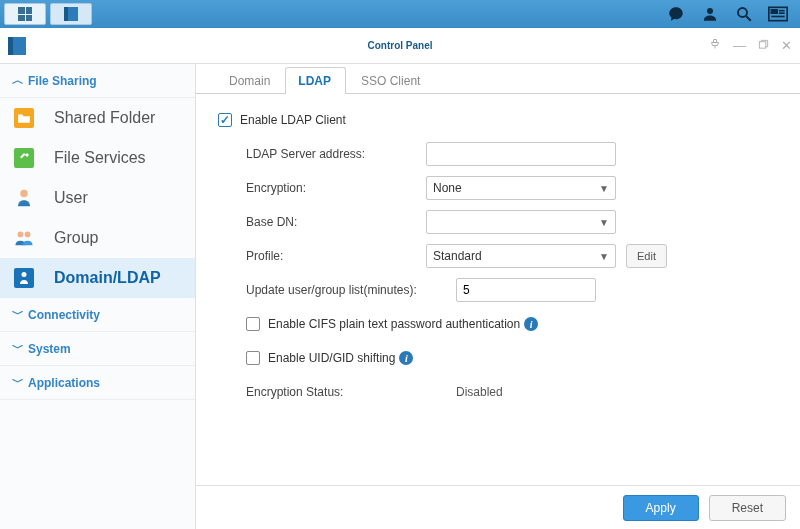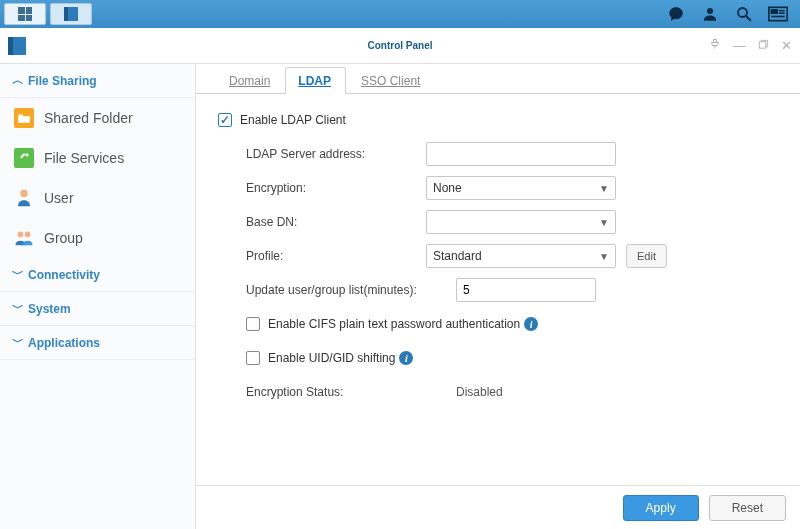--- a/index.html
+++ b/index.html
@@ -32,28 +32,28 @@
   
   .sidebar-top { display: flex; align-items: center; padding: 6px 6px; gap: 6px; }
   .home-btn { width: 24px; height: 24px; display: flex; align-items: center; justify-content: center; cursor: pointer; }
   .search-wrap { flex: 1; height: 24px; border: 1px solid #d0d0d0; border-radius: 3px; display: flex; align-items: center; padding: 0 6px; background: #fff; gap: 4px; }
   .search-wrap input { border: none; outline: none; width: 100%; font-size: 12px; color: #666; }
 
   
   .section-header { display: flex; align-items: center; gap: 6px; padding: 8px 12px; color: #3385c6; font-weight: bold; font-size: 12px; border-bottom: 1px solid #eee; cursor: pointer; }
   .section-header.collapsed { color: #3385c6; }
   .chev { width: 10px; display: inline-block; }
-  .nav-item { display: flex; align-items: center; gap: 10px; padding: 10px 14px; color: #555; cursor: pointer; font-size: 14px; }
+  .nav-item { display: flex; align-items: center; gap: 20px; padding: 10px 14px; color: #555; cursor: pointer; font-size: 16px; }
   .nav-item.active { background: #e0effa; color: #0f64a9; font-weight: bold; }
   .nav-icon { width: 20px; height: 20px; display: flex; align-items: center; justify-content: center; }
   .icon-box { width: 20px; height: 20px; border-radius: 2px; display: flex; align-items: center; justify-content: center; }
 
   
   .tabs { height: 30px; display: flex; align-items: flex-end; padding: 0 18px; border-bottom: 1px solid #d0d0d0; gap: 0; }
-  .tab { padding: 6px 14px; font-size: 12px; color: #888; cursor: pointer; border: 1px solid transparent; border-bottom: none; position: relative; top: 1px; text-decoration: underline; }
+  .tab { padding: 6px 14px; font-size: 12px; color: #888; cursor: pointer; border: 1px solid transparent; border-bottom: none; position: relative; top: 1px; }
   .tab.active { color: #1a73b7; font-weight: bold; border-color: #d0d0d0; background: #fff; border-top-left-radius: 3px; border-top-right-radius: 3px; padding-left: 12px; }
 
   
   .form-area { flex: 1; padding: 14px 22px; overflow: auto; }
   .row { display: flex; align-items: center; margin-bottom: 10px; min-height: 24px; }
   .checkbox { width: 14px; height: 14px; border: 1px solid #888; border-radius: 2px; display: flex; align-items: center; justify-content: center; margin-right: 8px; cursor: pointer; background: #fff; }
   .checkbox.checked { border-color: #2a7ab8; }
   .check-mark { color: #2a7ab8; font-size: 12px; font-weight: bold; line-height: 1; }
   .indented { margin-left: 28px; }
   .label-col { width: 180px; color: #444; }
@@ -182,20 +182,31 @@
           <svg width="22" height="20" viewBox="0 0 28 24">
             <circle cx="9" cy="7" r="4" fill="#f2b38a"></circle>
             <circle cx="19" cy="7" r="4" fill="#f2b38a"></circle>
             <path d="M2 22c0-4 3-6 7-6s7 2 7 6" fill="#2d7bb8"></path>
             <path d="M12 22c0-4 3-6 7-6s7 2 7 6" fill="#3a99e0"></path>
           </svg>
         </div>
       <span>Group</span>
     </div>
 
+    <div class="nav-item active">
+      <div class="nav-icon">
+          <div class="icon-box" style="background:#1a73b7">
+            <svg width="12" height="14" viewBox="0 0 24 28" fill="#fff">
+              <circle cx="12" cy="7" r="5"></circle>
+              <path d="M4 26c0-5 3-8 8-8s8 3 8 8"></path>
+            </svg>
+          </div>
+        </div>
+      <span>Domain/LDAP</span>
+    </div>
 
     <div class="section-header collapsed">
       <span class="chev">﹀</span>
       <span>Connectivity</span>
     </div>
     <div class="section-header collapsed">
       <span class="chev">﹀</span>
       <span>System</span>
     </div>
     <div class="section-header collapsed">

